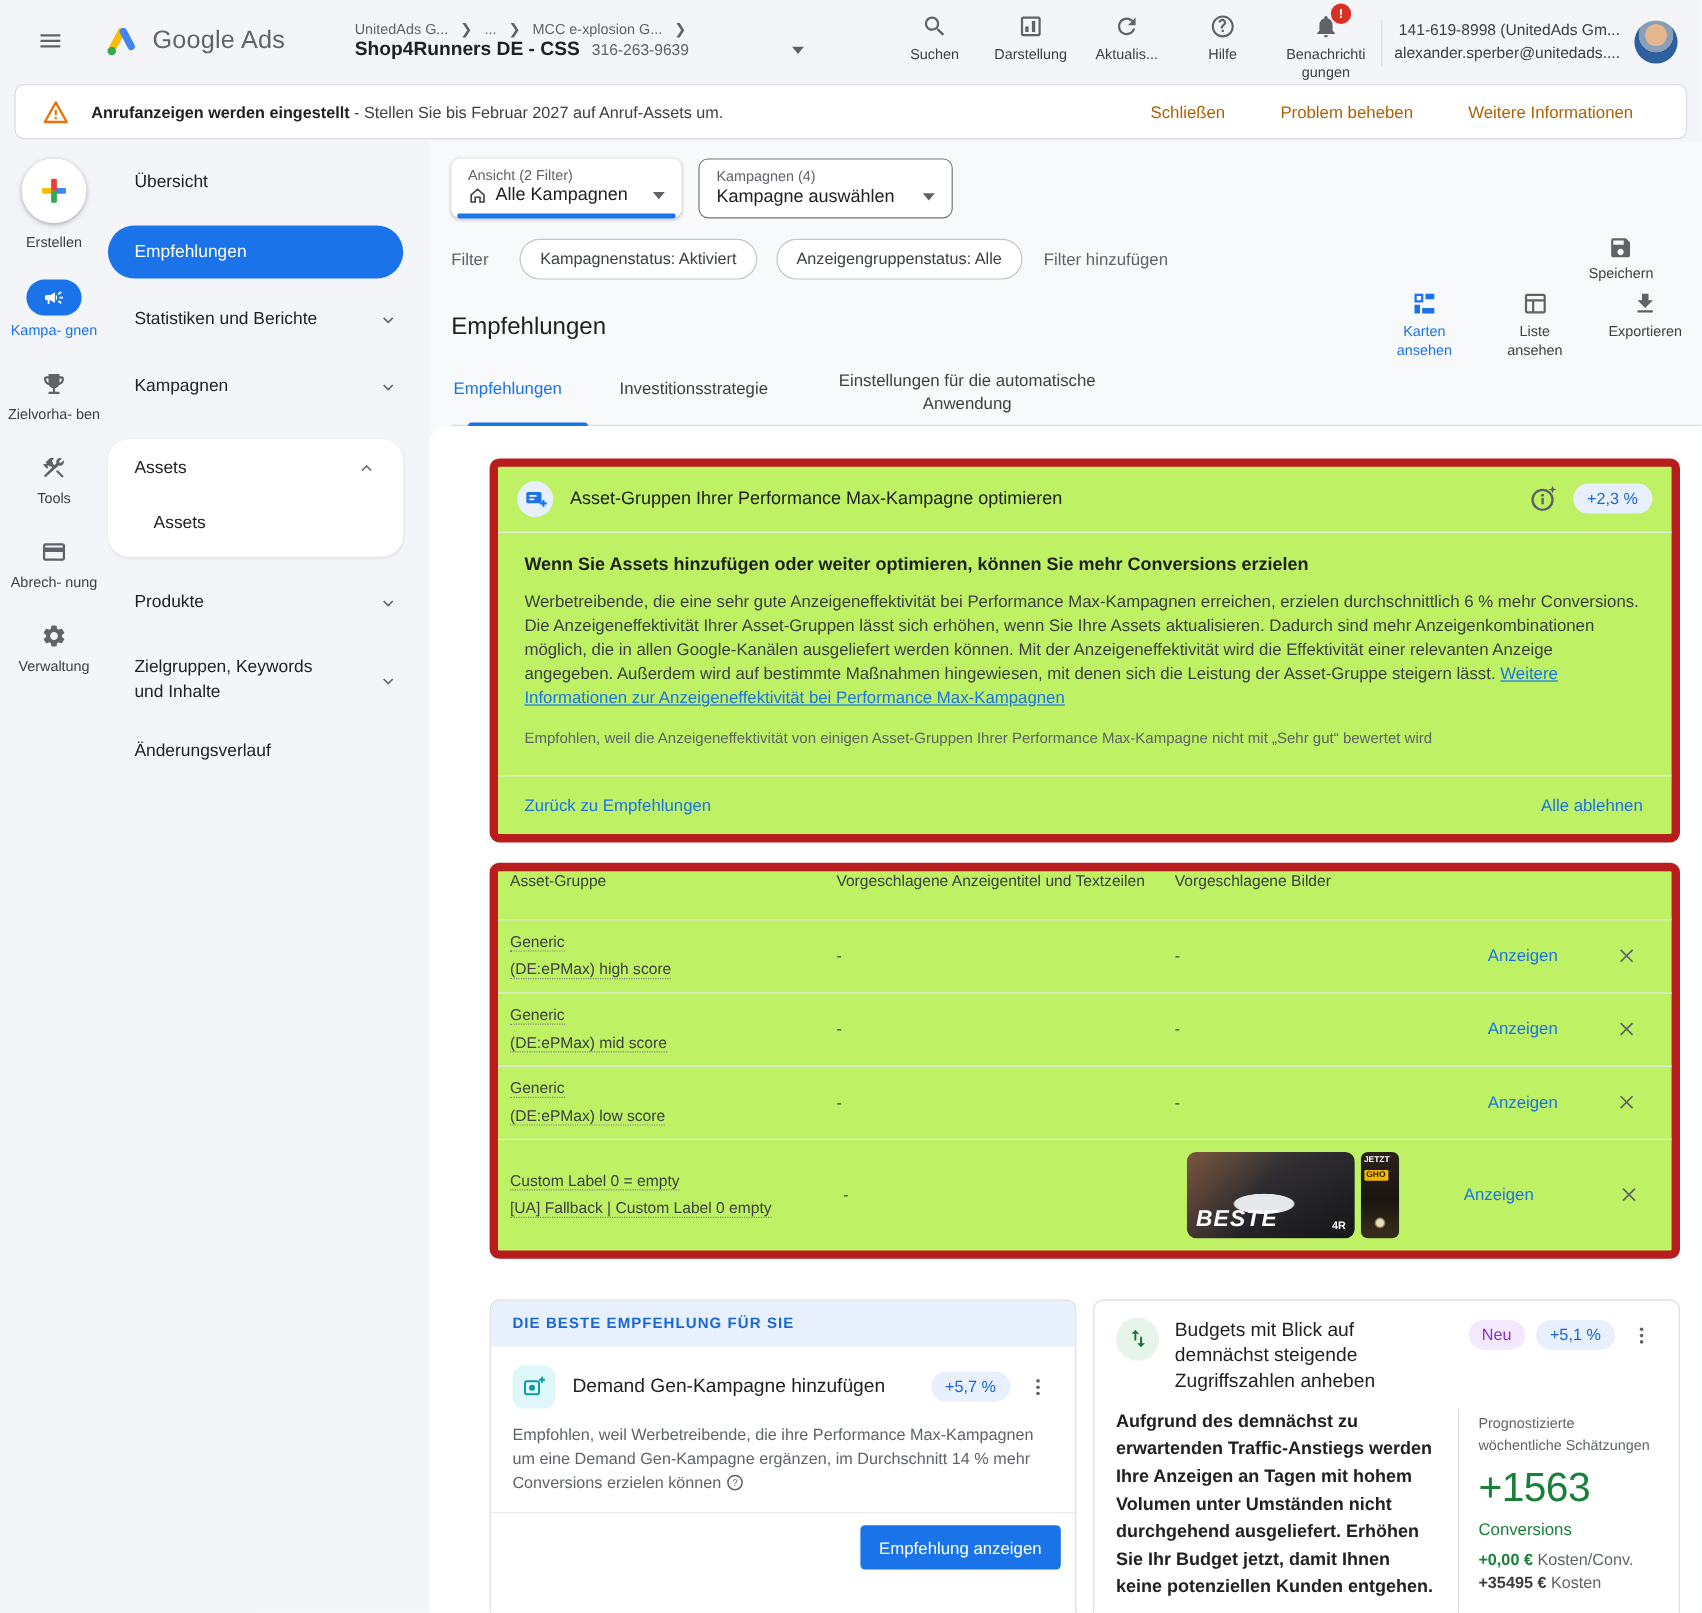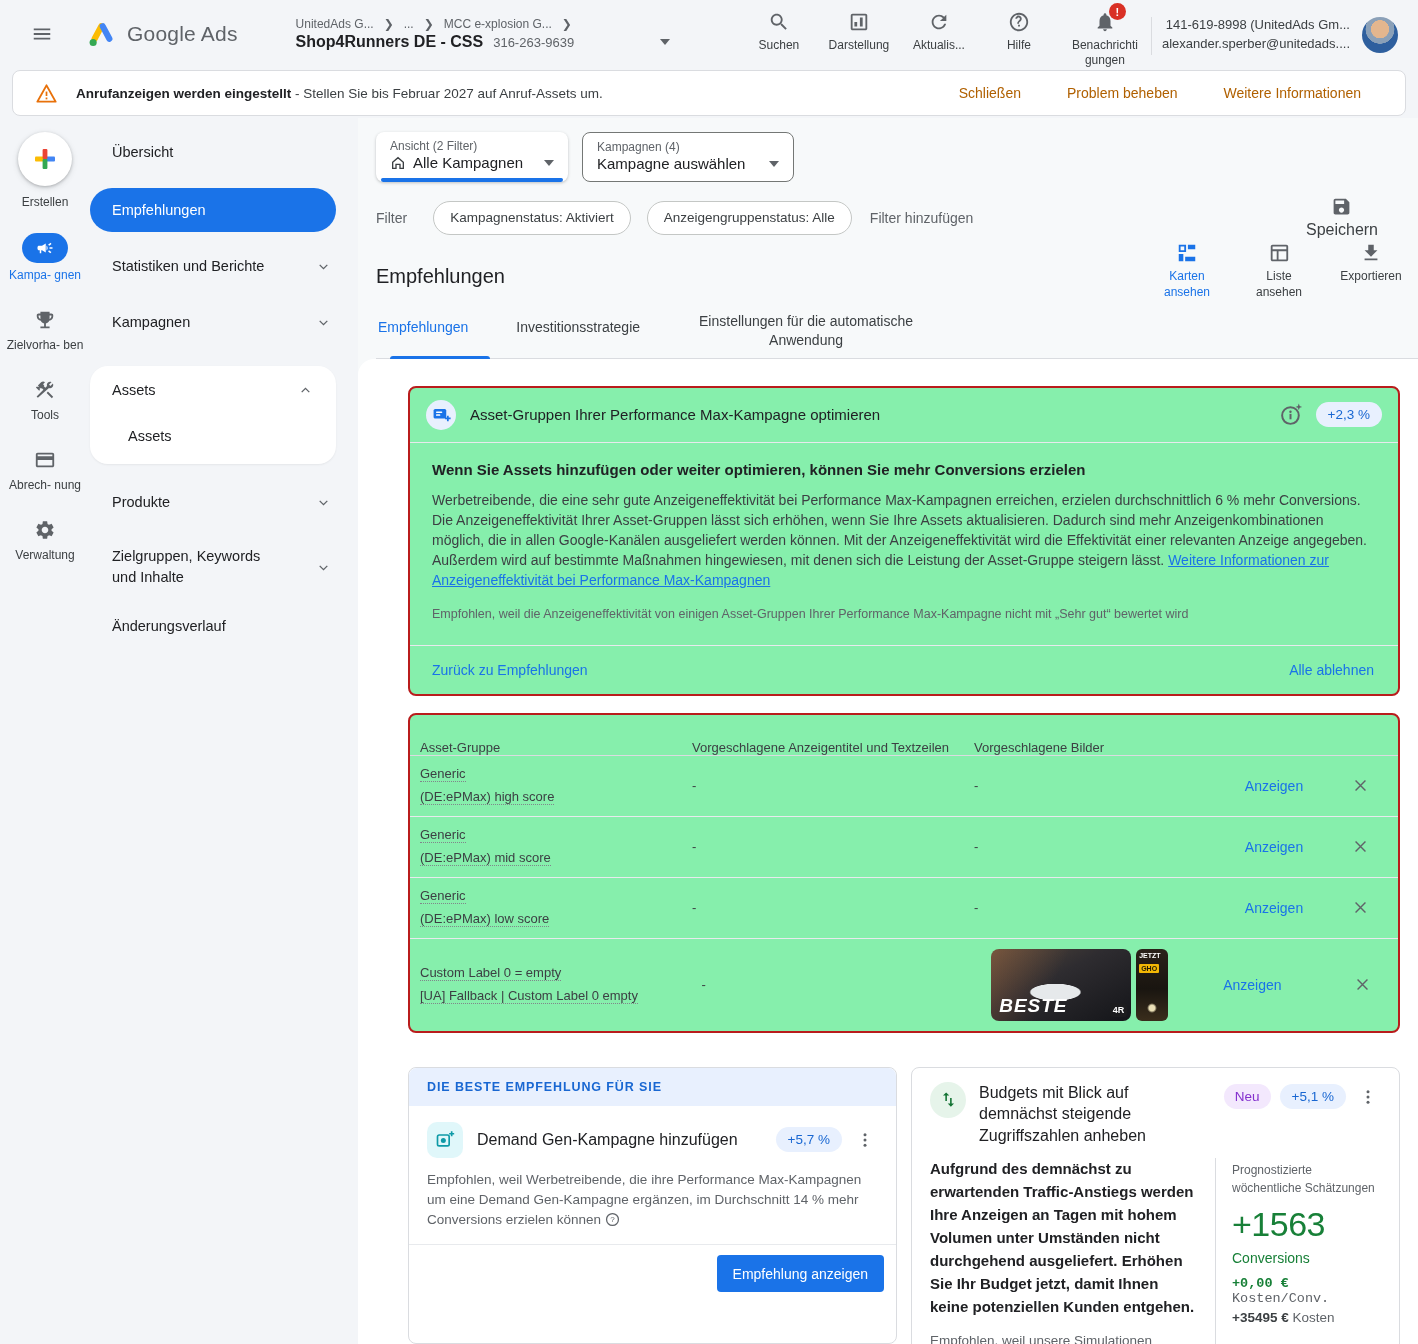--- a/index.html
+++ b/index.html
@@ -66,54 +66,54 @@
   .dd2 { width:212px; border:1px solid #747775; box-shadow:none; }
   .dd-label { font-size:12px; color:#5f6368; }
   .dd-value { display:flex; align-items:center; gap:7px; margin-top:1px; font-size:15px; font-weight:500; color:#202124; }
   .dd .caret2 { margin-left:auto; width:0; height:0; border-left:5px solid transparent; border-right:5px solid transparent; border-top:6px solid #5f6368; }
 
   .filterbar { display:flex; align-items:center; margin:14px 18px 0 18px; gap:16px; }
   .filterbar .flabel { font-size:14px; color:#5f6368; margin-right:10px; }
   .chip { height:34px; border:1px solid #c4c7c5; border-radius:17px; background:#fff; display:flex; align-items:center; padding:0 16px; font-size:13.5px; color:#3c4043; font-weight:500; cursor:pointer; }
   .addfilter { font-size:14px; color:#5f6368; margin-left:2px; cursor:pointer; }
   .savecol { margin-left:auto; display:flex; flex-direction:column; align-items:center; gap:4px; background:none; border:none; cursor:pointer; padding-right:22px; }
-  .savecol .lbl { font-size:16px; color:#3c4043; }
+  .savecol .lbl { font-size:12px; color:#3c4043; }
 
   .pagehead { margin:26px 0 0 18px; }
   .pagetitle { font-size:20px; font-weight:400; color:#202124; }
   .viewcontrols { position:absolute; top:124px; right:14px; display:flex; gap:26px; }
   .vc { width:66px; display:flex; flex-direction:column; align-items:center; gap:5px; background:none; border:none; cursor:pointer; }
   .vc .lbl { font-size:12px; color:#3c4043; text-align:center; line-height:1.3; }
   .vc.active .lbl { color:#1a73e8; }
 
   .tabs { margin:16px 0 0 18px; display:flex; align-items:center; gap:44px; border-bottom:1px solid #dadce0; position:relative; padding-bottom:0; }
   .tab { font-size:14px; font-weight:500; color:#3c4043; padding:8px 2px 16px 2px; cursor:pointer; }
   .tab.active { color:#1a73e8; }
   .tab3 { width:240px; text-align:center; line-height:1.35; padding-bottom:8px; }
   .tab-underline { position:absolute; bottom:-1px; left:14px; width:100px; height:3px; background:#1a73e8; border-radius:3px 3px 0 0; }
 
   .panel { flex:1; background:#fff; border-top-left-radius:16px; padding:27px 18px 0 50px; overflow:hidden; }
 
-  .card { background:#86efac; border:2px solid #b91c1c; border-radius:8px; width:992px; }
+  .card { background:#bef264; border:7px solid #b91c1c; border-radius:8px; width:992px; }
   .oc-head { display:flex; align-items:center; gap:14px; padding:12px 16px 12px 16px; border-bottom:1px solid #e8eaed; }
   .oc-icw { width:30px; height:30px; border-radius:50%; background:#e8f0fe; display:flex; align-items:center; justify-content:center; }
   .oc-title { font-size:15px; color:#202124; }
   .oc-head-right { margin-left:auto; display:flex; align-items:center; gap:12px; }
   .pctbadge { background:#e8f0fe; color:#1967d2; font-size:13.5px; font-weight:500; border-radius:15px; padding:5px 12px; white-space:nowrap; }
   .oc-body { padding:18px 22px 14px 22px; }
   .oc-headline { font-size:15px; font-weight:700; color:#202124; margin-bottom:12px; }
   .oc-text { font-size:14px; color:#3c4043; line-height:1.44; max-width:956px; }
   .oc-text a { color:#1a73e8; text-decoration:underline; cursor:pointer; }
   .oc-note { font-size:12.5px; color:#5f6368; margin:16px 0 10px 0; }
   .oc-foot { border-top:1px solid #e8eaed; height:49px; display:flex; align-items:center; justify-content:space-between; padding:0 24px 0 22px; }
   .bluelink { color:#1a73e8; font-size:14px; font-weight:500; text-decoration:none; cursor:pointer; }
 
   
   .tablecard { margin-top:17px; }
-  .t-head { display:flex; align-items:flex-end; height:41px; border-bottom:1px solid #dadce0; padding:0 10px; font-size:13px; color:#3c4043; font-weight:500; }
+  .t-head { display:flex; align-items:flex-start; height:41px; border-bottom:1px solid #dadce0; padding:0 10px; font-size:13px; color:#3c4043; font-weight:500; }
   .t-row { display:flex; align-items:center; border-bottom:1px solid #e8eaed; padding:0 10px; min-height:61px; }
   .t-row:last-child { border-bottom:none;gap:31px; }
   .c1 { width:272px; padding-right:10px; }
   .c2 { width:282px; }
   .c3 { flex:1; }
   .cact { width:116px; text-align:center; }
   .cclose { width:56px; display:flex; justify-content:center; }
   .aname { font-size:13px; color:#3c4043; line-height:1.7; }
   .aname span { border-bottom:1px dotted #80868b; cursor:pointer; }
   .dash { font-size:13px; color:#3c4043; }
@@ -153,21 +153,21 @@
   .bud-title { font-size:16px; color:#202124; line-height:1.35; width:228px; }
   .bud-badges { margin-left:auto; display:flex; align-items:flex-start; gap:9px; padding-top:2px; }
   .neubadge { background:#f3e8fd; color:#8430ce; font-size:13.5px; font-weight:500; border-radius:14px; padding:5px 11px; }
   .bud-cols { display:flex; margin-top:12px; }
   .bud-left { flex:1; padding-right:16px; }
   .bud-bold { font-size:15px; font-weight:700; color:#202124; line-height:1.53; }
   .bud-right { width:166px; border-left:1px solid #dadce0; padding-left:16px; padding-top:4px; }
   .est-label { font-size:12px; color:#5f6368; line-height:1.45; }
   .est-value { font-size:34px; color:#188038; margin-top:8px; letter-spacing:-.5px; }
   .est-unit { font-size:14px; color:#188038; margin-top:6px; font-weight:500; }
-  .est-line { font-size:13.5px; margin-top:10px; color:#5f6368;font-family:Liberation Mono, monospace; }
+  .est-line { font-size:13.5px; margin-top:10px; color:#5f6368; }
   .est-line .g { color:#188038; font-weight:700; }
   .est-line2 { font-size:13.5px; margin-top:4px; color:#5f6368; }
   .est-line2 .d { color:#3c4043; font-weight:700; }
   svg { display:block; }
 </style>
 </head>
 <body>
 
 <div class="stage">
 

